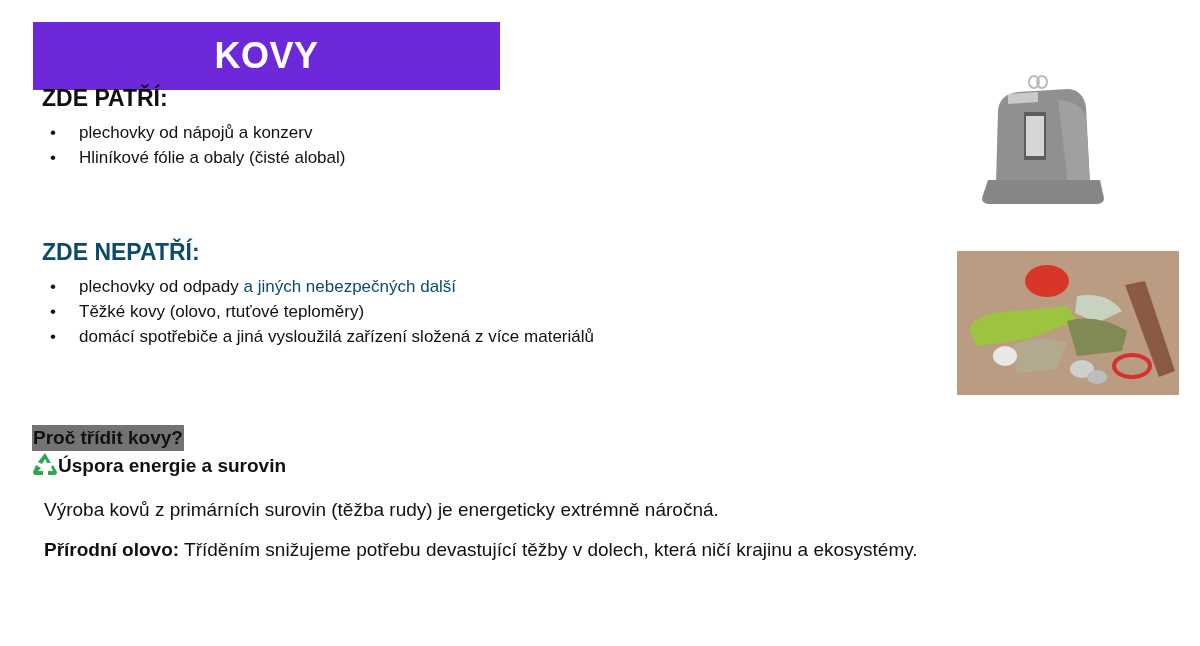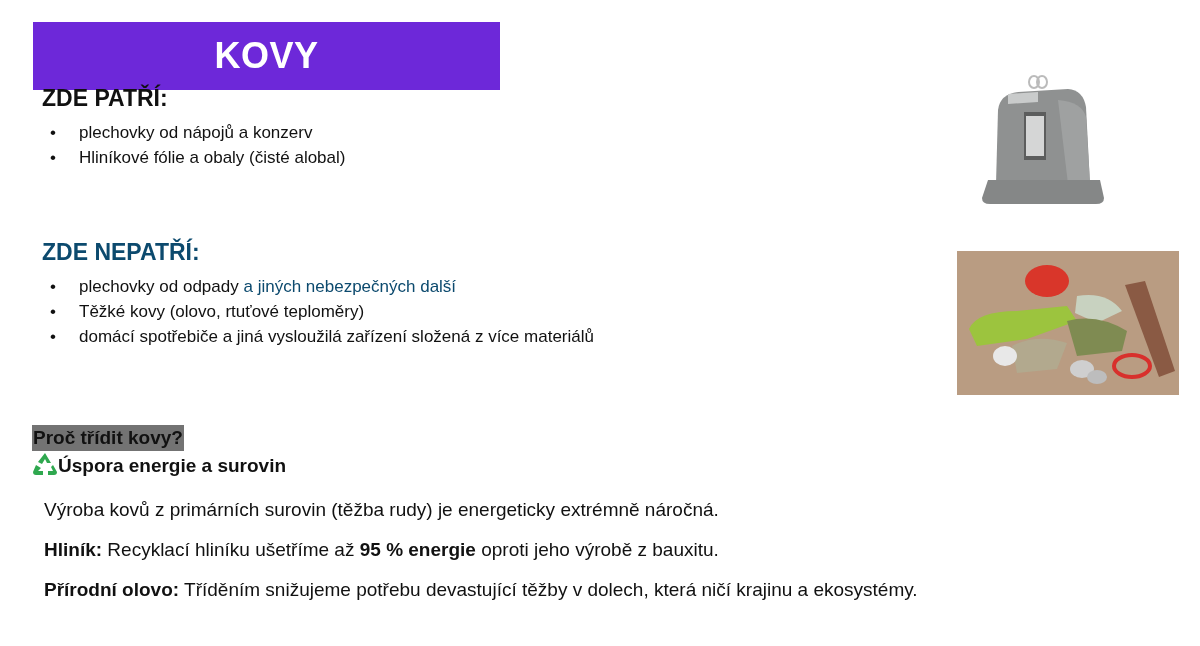--- a/index.html
+++ b/index.html
@@ -80,15 +80,14 @@
     <span>
       <svg width="26" height="24" viewBox="0 0 26 24">
         <path d="M13 1 L19 11 L15 11 L13 7 L10 12 L6 10 Z" fill="#2fa84f"></path>
         <path d="M21 13 L25 20 Q25 23 22 23 L16 23 L16 19 L21 19 L19 15 Z" fill="#2fa84f"></path>
         <path d="M4 13 L9 16 L6 19 L11 19 L11 23 L4 23 Q1 23 1 20 Z" fill="#2fa84f"></path>
       </svg>
     </span>
     <span>Úspora energie a surovin</span>
   </div>
   <p>Výroba kovů z primárních surovin (těžba rudy) je energeticky extrémně náročná.</p>
-  <p><b>Hliník:</b><span> Recyklací hliníku ušetříme až </span><b>95 % energie</b><span> oproti jeho výrobě z bauxitu.</span></p>
   <p><b>Přírodní olovo:</b><span> Tříděním snižujeme potřebu devastující těžby v dolech, která ničí krajinu a ekosystémy.</span></p>
 </div>
 
 </body></html>

